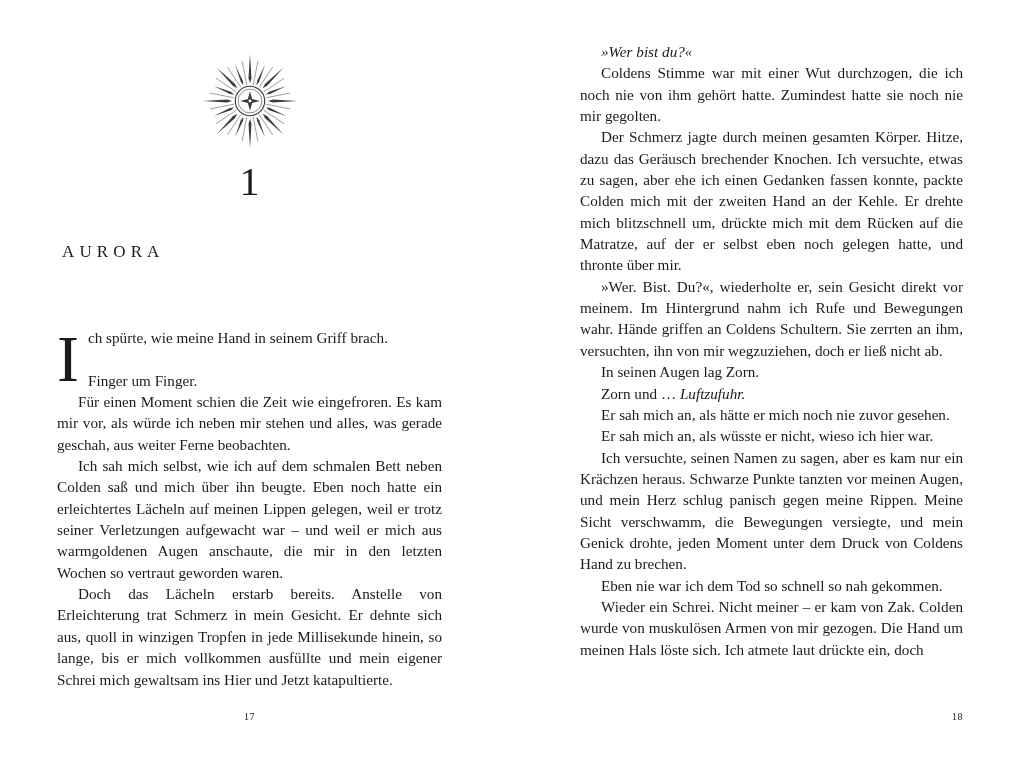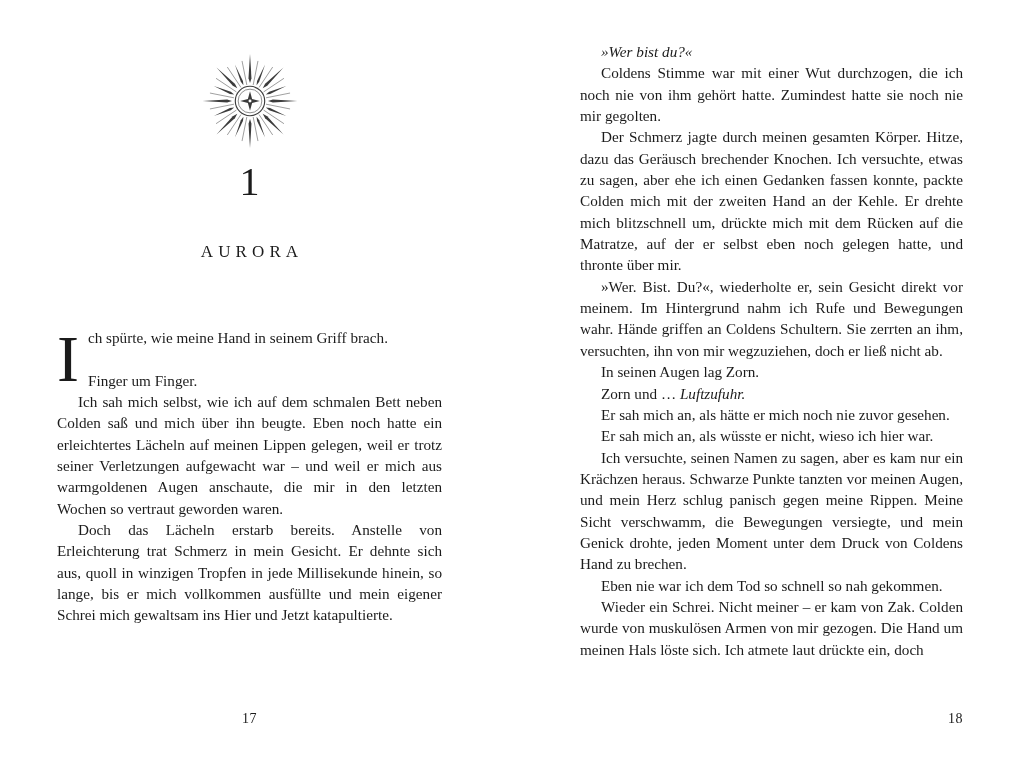--- a/index.html
+++ b/index.html
@@ -9,21 +9,21 @@
     background: #ffffff;
     font-family: "Liberation Serif", serif;
     color: #1b1b1b;
   }
   .spread { position: relative; display: flex; width: 1020px; height: 783px; background: #ffffff; }
   .page { position: relative; width: 510px; height: 783px; text-decoration: underline; }
 
   
   .ornament-wrap { position: absolute; top: 52px; left: 57px; width: 385px; text-align: center; }
   .chapter-number { position: absolute; top: 160px; left: 57px; width: 385px; text-align: center; font-size: 40px; line-height: 1.1; font-weight: 400; }
-  .chapter-title { position: absolute; top: 242px; left: 57px; width: 385px; text-align: center; font-size: 17px; letter-spacing: 0.30em; text-indent: 0.30em; }
+  .chapter-title { position: absolute; top: 242px; left: 57px; width: 385px; font-size: 17px; letter-spacing: 0.30em; text-indent: 0.30em; }
 
   
   .body-text {
     position: absolute;
     font-size: 15.2px;
     line-height: 21.35px;
     text-align: justify;
     hyphens: auto; -webkit-hyphens: auto;
   }
   .left-text  { top: 327px; left: 57px; width: 385px; }
@@ -33,21 +33,21 @@
   .it { font-style: italic; }
   .dc {
     float: left;
     font-size: 66px;
     line-height: 0.93;
     padding: 1px 9px 0 0;
   }
 
   .pagenum {
     position: absolute; top: 711px;
-    text-align: center; font-size: 14px; letter-spacing: 0.5px;
+    text-align: center; font-size: 10px; letter-spacing: 0.5px;
   }
   .pagenum.pl { left: 57px; width: 385px; }
   .pagenum.pr { left: 70px; width: 383px; text-align: right; }
 
   .ornament-svg { display: inline-block; }
 </style>
 </head>
 <body>
 
 <div class="spread">
@@ -103,20 +103,21 @@
         <circle cx="60" cy="60" r="1.8" fill="#ffffff"></circle>
       </svg>
     </div>
 
     <div class="chapter-number">1</div>
 
     <div class="chapter-title">AURORA</div>
 
     <div class="body-text left-text">
         <p class="para"><span class="dc">I</span><span>ch spürte, wie meine Hand in seinem Griff brach.</span><br><br><span>Finger um Finger.</span></p>
+        <p class="para indent"><span>Für einen Moment schien die Zeit wie eingefroren. Es kam mir vor, als würde ich neben mir stehen und alles, was gerade geschah, aus weiter Ferne beobachten.</span></p>
         <p class="para indent"><span>Ich sah mich selbst, wie ich auf dem schmalen Bett neben Colden saß und mich über ihn beugte. Eben noch hatte ein erleichtertes Lächeln auf meinen Lippen gelegen, weil er trotz seiner Verletzungen aufgewacht war – und weil er mich aus warmgoldenen Augen anschaute, die mir in den letzten Wochen so vertraut geworden waren.</span></p>
         <p class="para indent"><span>Doch das Lächeln erstarb bereits. Anstelle von Erleichterung trat Schmerz in mein Gesicht. Er dehnte sich aus, quoll in winzigen Tropfen in jede Millisekunde hinein, so lange, bis er mich vollkommen ausfüllte und mein eigener Schrei mich gewaltsam ins Hier und Jetzt katapultierte.</span></p>
       </div>
 
     <div class="pagenum pl">17</div>
   </div>
 
   <div class="page right">
 
     <div class="body-text right-text">

